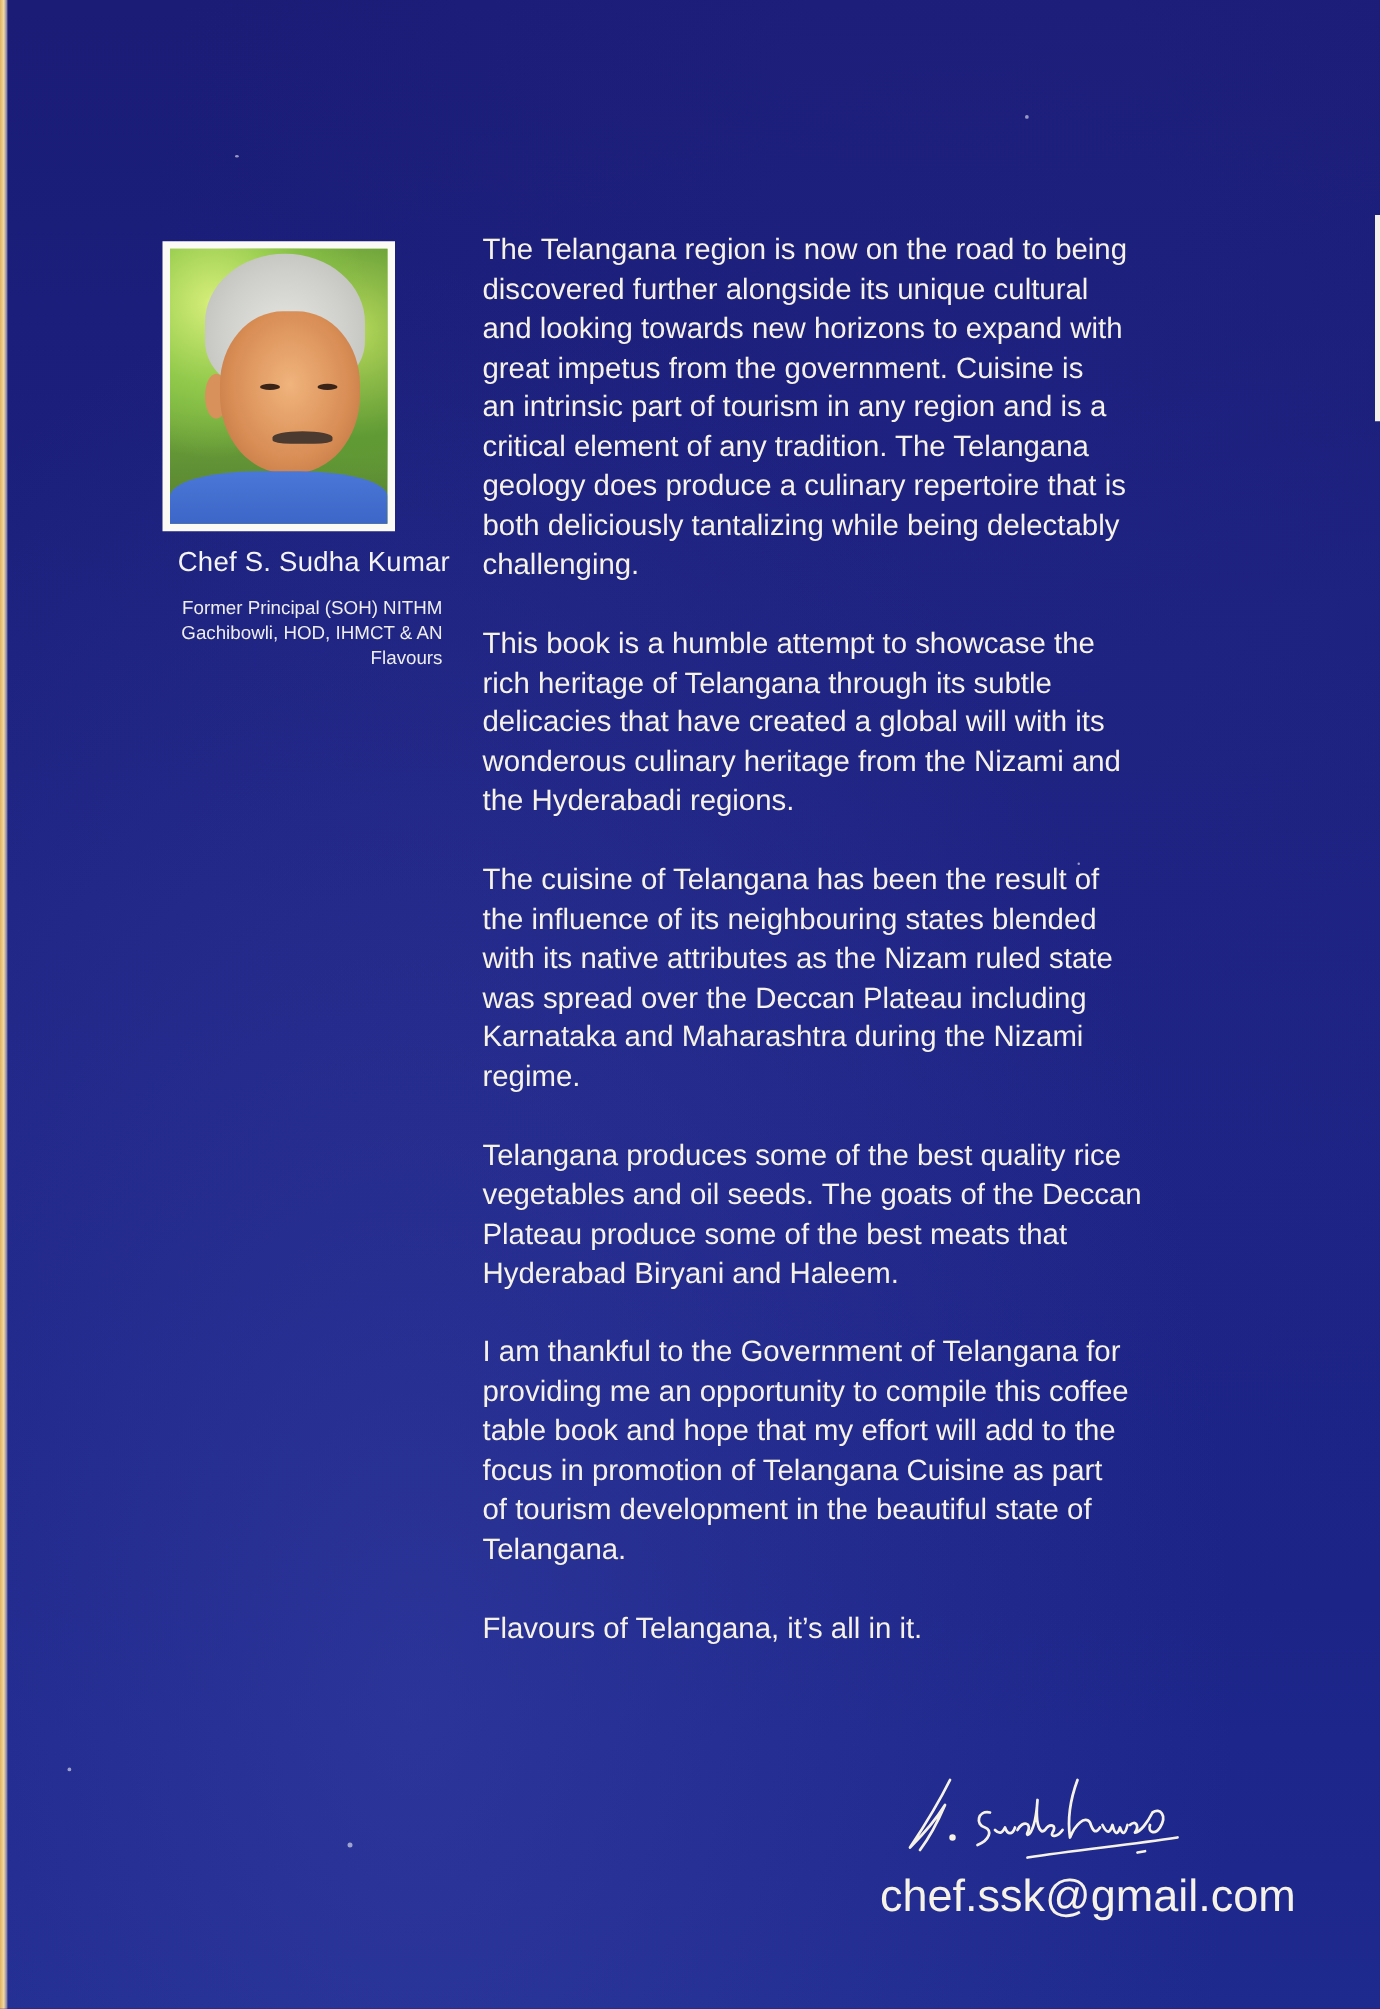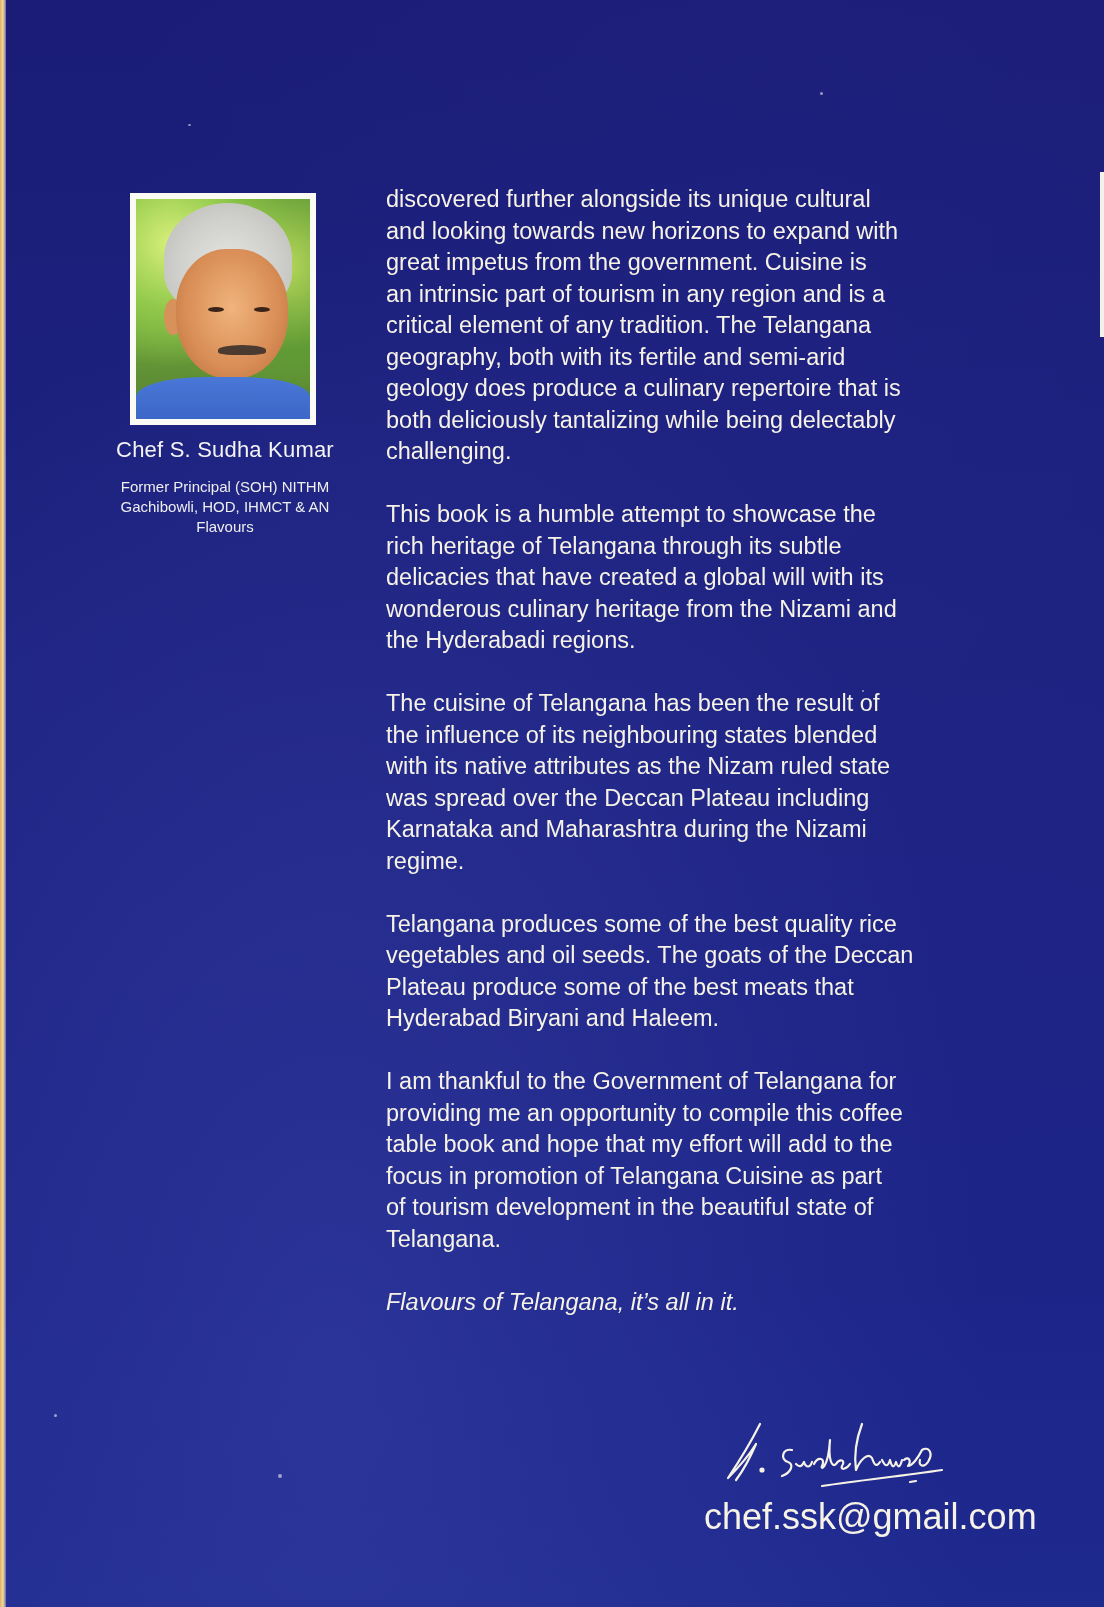--- a/index.html
+++ b/index.html
@@ -21,21 +21,21 @@
       background: linear-gradient(90deg, #e0b060 0%, #f3d9a0 50%, #6b6aa8 100%);
     }
     .right-mark {
       position: absolute; left: 1100px; top: 172px; width: 4px; height: 165px;
       background: #f4f1ea;
     }
     .speck { position: absolute; background: rgba(255,255,255,0.55); border-radius: 50%; }
 
     .author-col {
       position: absolute; left: 90px; top: 193px; width: 270px;
-      text-align: center; color: #f2f2f2;
+      text-align: right; color: #f2f2f2;
     }
     .photo-frame {
       margin: 0 auto; width: 186px; height: 232px;
       background: #fbfaf5; padding: 6px; box-sizing: border-box;
       margin-left: 40px;
     }
     .photo {
       width: 100%; height: 100%; position: relative; overflow: hidden;
       background:
         radial-gradient(circle at 20% 20%, #d8ef7a 0%, #8fc84a 30%, transparent 55%),
@@ -75,21 +75,21 @@
       margin-top: 14px; font-size: 15px; line-height: 20px; color: #eeeeee;
       padding: 0 6px;
     }
 
     .body-col {
       position: absolute; left: 386px; top: 184px; width: 600px;
       color: #f6f3e6; font-size: 23.5px; line-height: 31.5px;
     }
     .para { margin: 0 0 31.5px 0; }
     .para .ln { display: block; white-space: nowrap; }
-    .closing { margin-top: 0; font-style: italic; }
+    .closing { margin-top: 0; }
 
     .signature {
       position: absolute; left: 722px; top: 1420px; width: 230px; height: 70px;
     }
     .email {
       position: absolute; left: 704px; top: 1496px; font-size: 36px; color: #f6f3e6;
     }
   </style>
 </head>
 <body>
@@ -119,26 +119,26 @@
     <div class="author-name">Chef S. Sudha Kumar</div>
     <div class="author-title">
       <div>Former Principal (SOH) NITHM</div>
       <div>Gachibowli, HOD, IHMCT &amp; AN</div>
       <div>Flavours</div>
     </div>
   </div>
 
   <div class="body-col">
     <p class="para">
+      <span class="ln">The Telangana region is now on the road to being</span>
       <span class="ln">discovered further alongside its unique cultural</span>
       <span class="ln">and looking towards new horizons to expand with</span>
       <span class="ln">great impetus from the government. Cuisine is</span>
       <span class="ln">an intrinsic part of tourism in any region and is a</span>
       <span class="ln">critical element of any tradition. The Telangana</span>
-      <span class="ln">geography, both with its fertile and semi-arid</span>
       <span class="ln">geology does produce a culinary repertoire that is</span>
       <span class="ln">both deliciously tantalizing while being delectably</span>
       <span class="ln">challenging.</span>
     </p>
     <p class="para">
       <span class="ln">This book is a humble attempt to showcase the</span>
       <span class="ln">rich heritage of Telangana through its subtle</span>
       <span class="ln">delicacies that have created a global will with its</span>
       <span class="ln">wonderous culinary heritage from the Nizami and</span>
       <span class="ln">the Hyderabadi regions.</span>

